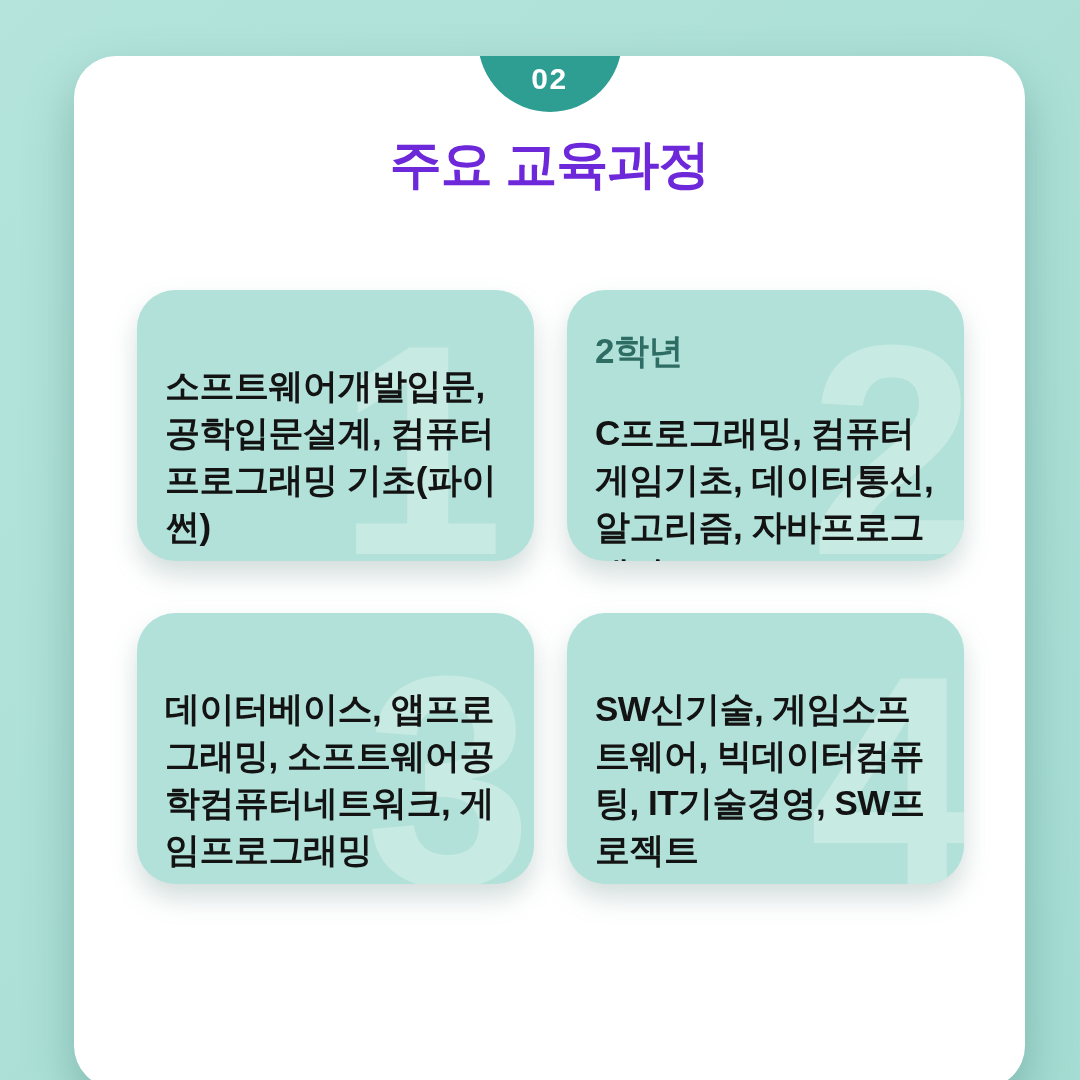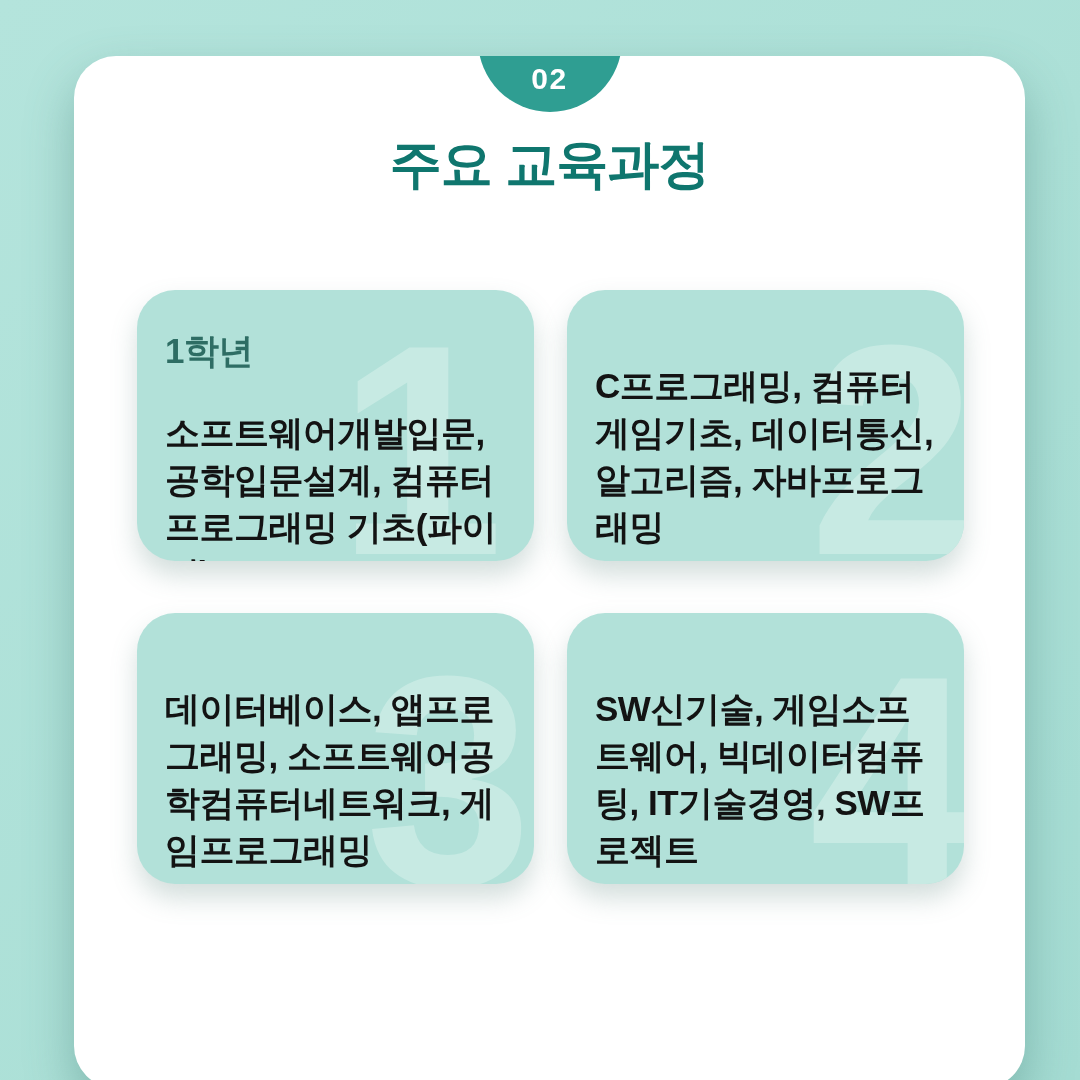--- a/index.html
+++ b/index.html
@@ -51,21 +51,21 @@
     line-height: 1;
   }
   .panel-title {
     position: absolute;
     top: 74px; left: 0;
     width: 100%;
     text-align: center;
     font-size: 52px;
     font-weight: 900;
     letter-spacing: -1px;
-    color: #0f766e;
+    color: #6d28d9;
   }
   .grid {
     position: absolute;
     left: 63px; top: 234px;
     width: 827px;
     display: grid;
     grid-template-columns: 397px 397px;
     grid-auto-rows: 271px;
     column-gap: 33px;
     row-gap: 52px;
@@ -121,26 +121,26 @@
   <div class="badge-circle">
     <span class="badge-number">02</span>
   </div>
 
   <h1 class="panel-title">주요 교육과정</h1>
 
   <div class="grid">
 
     <div class="year-card">
       <span class="watermark wm-1">1</span>
-      <div class="year-title">1학년</div>
       <div class="courses">소프트웨어개발입문, 공학입문설계, 컴퓨터 프로그래밍 기초(파이썬)</div>
     </div>
 
     <div class="year-card">
       <span class="watermark wm-2">2</span>
+      <div class="year-title">2학년</div>
       <div class="courses">C프로그래밍, 컴퓨터게임기초, 데이터통신, 알고리즘, 자바프로그래밍</div>
     </div>
 
     <div class="year-card">
       <span class="watermark wm-3">3</span>
       <div class="courses">데이터베이스, 앱프로그래밍, 소프트웨어공학컴퓨터네트워크, 게임프로그래밍</div>
     </div>
 
     <div class="year-card">
       <span class="watermark wm-4">4</span>

